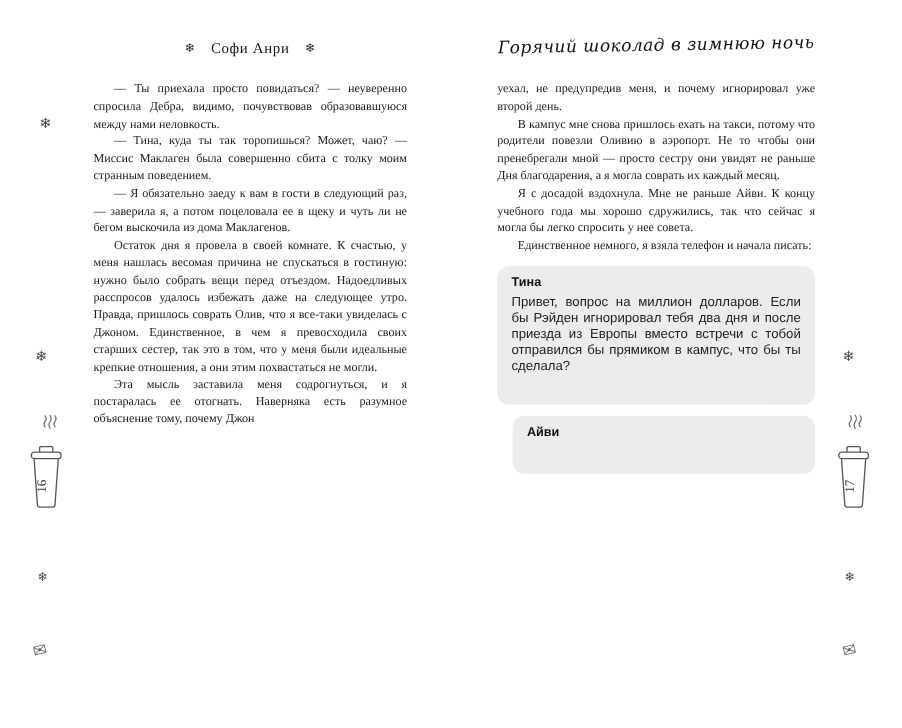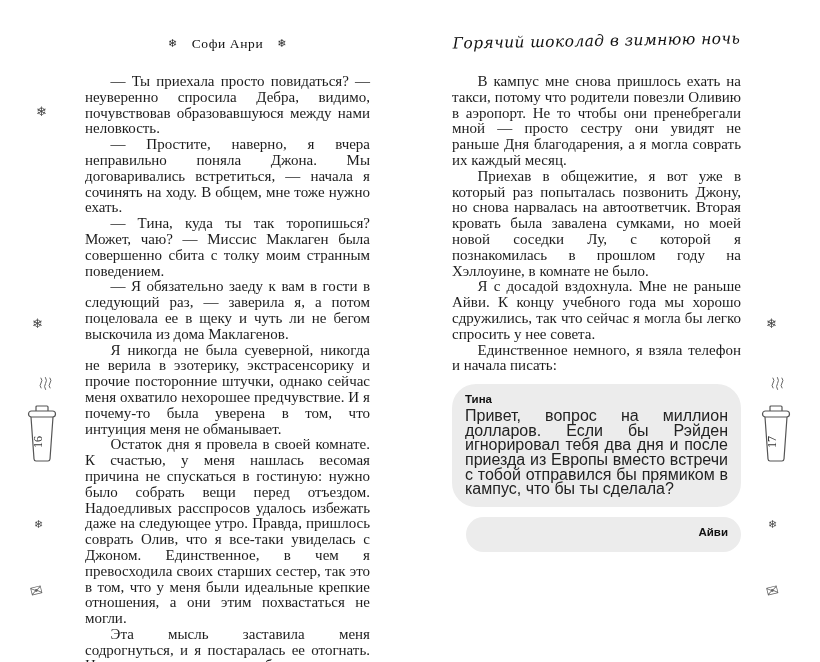--- a/index.html
+++ b/index.html
@@ -18,66 +18,64 @@
   }
   .page-header .hsnow{font-size:11px;color:#222;margin:0 14px;position:relative;top:-1px;}
   .page-header-script{
     text-align:center;margin:32px 0 24px 0;
     font-style:italic;font-size:15.5px;letter-spacing:.4px;color:#111;
     font-family:"DejaVu Serif", serif;
     transform:rotate(-1deg);
   }
 
   p.bodytext{
-    margin:0;font-size:15px;line-height:15.8px;
+    margin:0;font-size:11px;line-height:15.8px;
     text-align:justify;text-indent:1.7em;
     hyphens:auto;-webkit-hyphens:auto;
   }
   p.noindent{text-indent:0;}
   p.em{font-style:italic;}
 
   .bubble{
-    background:#ececec;border-radius:24px;
-    padding:9px 13px 10px 13px;margin:10px 0 10px 0;
+    background:#ececec;border-radius:11px;
+    padding:9px 13px 28px 13px;margin:10px 0 10px 0;
     font-family:"Liberation Sans", sans-serif;
   }
   .bubble .bname{font-weight:bold;font-size:11.5px;margin-bottom:4px;color:#111;}
-  .bubble.right .bname{text-align:right;}
+  .bubble.right .bname{}
   .bubble.right{margin-left:14px;}
   .bubble p{
-    margin:0;font-size:16px;line-height:14.6px;text-align:justify;
+    margin:0;font-size:12px;line-height:14.6px;text-align:justify;
     text-indent:0;hyphens:auto;-webkit-hyphens:auto;color:#222;
   }
 
   .deco{position:absolute;color:#444;}
   .snow{font-size:13px;}
   .snow.small{font-size:11px;}
   .envelope{font-size:15px;color:#666;display:inline-block;transform:rotate(-14deg);}
   .deco svg{display:block;}
 </style>
 </head>
 <body>
 
 <div class="col col-left">
   <div class="page-header">
     <span class="hsnow">❄</span><span>Софи Анри</span><span class="hsnow">❄</span>
   </div>
   <p class="bodytext">— Ты приехала просто повидаться? — неуверенно спросила Дебра, видимо, почувствовав образовавшуюся между нами неловкость.</p>
-  <p class="bodytext">— Простите, наверно, я вчера неправильно поняла Джона. Мы договаривались встретиться, — начала я сочинять на ходу. В общем, мне тоже нужно ехать.</p>
   <p class="bodytext">— Тина, куда ты так торопишься? Может, чаю? — Миссис Маклаген была совершенно сбита с толку моим странным поведением.</p>
   <p class="bodytext">— Я обязательно заеду к вам в гости в следующий раз, — заверила я, а потом поцеловала ее в щеку и чуть ли не бегом выскочила из дома Маклагенов.</p>
-  <p class="bodytext">Я никогда не была суеверной, никогда не верила в эзотерику, экстрасенсорику и прочие посторонние штучки, однако сейчас меня охватило нехорошее предчувствие. И я почему-то была уверена в том, что интуиция меня не обманывает.</p>
   <p class="bodytext">Остаток дня я провела в своей комнате. К счастью, у меня нашлась весомая причина не спускаться в гостиную: нужно было собрать вещи перед отъездом. Надоедливых расспросов удалось избежать даже на следующее утро. Правда, пришлось соврать Олив, что я все-таки увиделась с Джоном. Единственное, в чем я превосходила своих старших сестер, так это в том, что у меня были идеальные крепкие отношения, а они этим похвастаться не могли.</p>
   <p class="bodytext">Эта мысль заставила меня содрогнуться, и я постаралась ее отогнать. Наверняка есть разумное объяснение тому, почему Джон</p>
 </div>
 
 <div class="col col-right">
   <div class="page-header-script">Горячий шоколад в зимнюю ночь</div>
+  <p class="bodytext noindent">уехал, не предупредив меня, и почему игнорировал уже второй день.</p>
   <p class="bodytext">В кампус мне снова пришлось ехать на такси, потому что родители повезли Оливию в аэропорт. Не то чтобы они пренебрегали мной — просто сестру они увидят не раньше Дня благодарения, а я могла соврать их каждый месяц.</p>
-  <p class="bodytext">Приехав в общежитие, я вот уже в который раз попыталась позвонить Джону, но снова нарвалась на автоответчик. Вторая кровать была завалена сумками, но моей новой соседки Лу, с которой я познакомилась в прошлом году на Хэллоуине, в комнате не было.</p>
   <p class="bodytext">Я с досадой вздохнула. Мне не раньше Айви. К концу учебного года мы хорошо сдружились, так что сейчас я могла бы легко спросить у нее совета.</p>
   <p class="bodytext">Единственное немного, я взяла телефон и начала писать:</p>
 
   <div class="bubble">
     <div class="bname">Тина</div>
     <p>Привет, вопрос на миллион долларов. Если бы Рэйден игнорировал тебя два дня и после приезда из Европы вместо встречи с тобой отправился бы прямиком в кампус, что бы ты сделала?</p>
   </div>
 
 
   <div class="bubble right">

